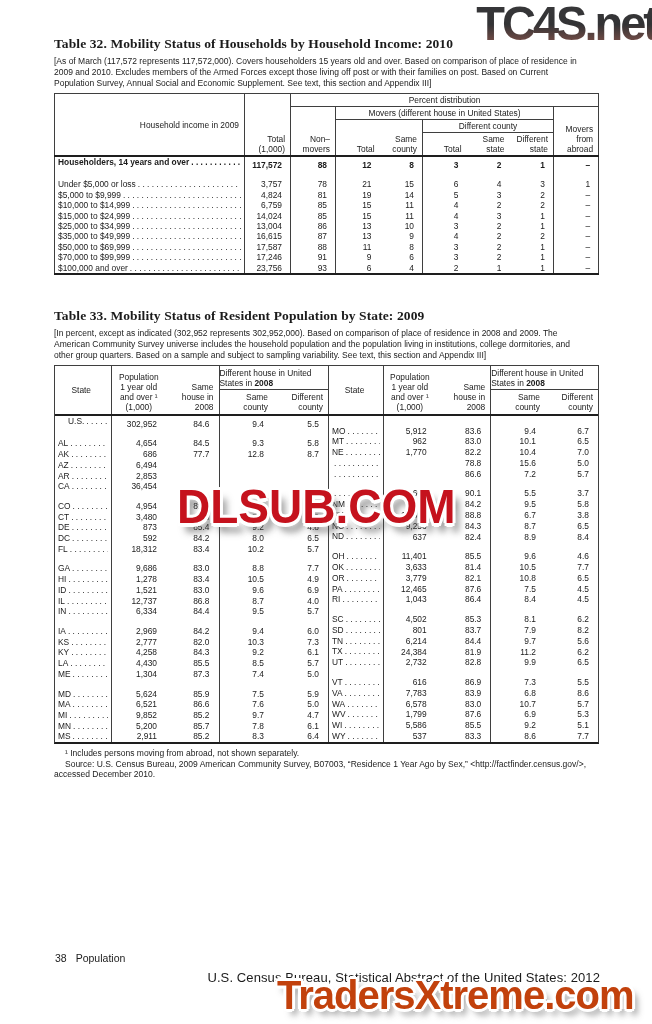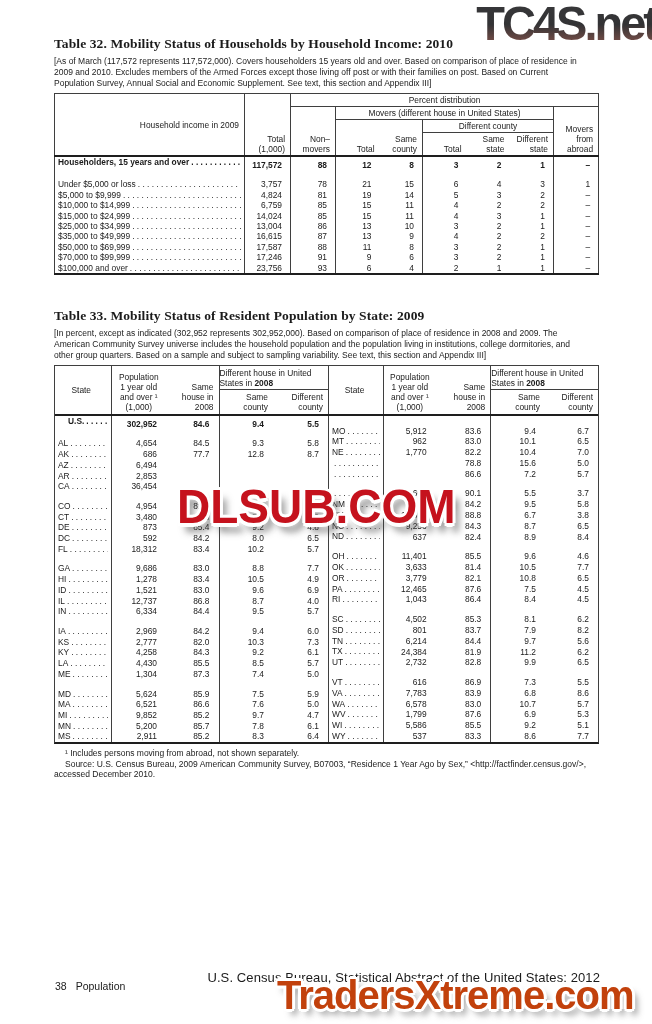--- a/index.html
+++ b/index.html
@@ -88,26 +88,26 @@
     text-align:left;vertical-align:top;
     border-bottom:1px solid var(--line);padding:2px 0 1px 0;margin-left:13px;
   }
   .t33 .bl{border-left:1px solid var(--line);}
   .t33 td{
     padding:0;line-height:10.7px;height:10.7px;vertical-align:bottom;
     white-space:nowrap;overflow:hidden;
   }
   .t33 td.n{text-align:right;padding-right:9px;}
   .t33 td:nth-child(2),.t33 td:nth-child(4){border-left:1px solid var(--line);}
-  .t33 tr.bold td{font-weight:bold;height:13px;}
+  .t33 tr.bold td{font-weight:normal;height:13px;}
   .t33 tr.bold .lbl{padding-left:13px !important;}
 
   
   .pageno{
-    position:absolute;left:55px;top:980px;font-size:10.5px;
+    position:absolute;left:55px;top:952px;font-size:10.5px;
   }
   .pageno .num{margin-right:9px;}
   .credit{
     position:absolute;right:52px;top:970px;font-size:13px;letter-spacing:.1px;
   }
 
   
   .wm{position:absolute;font-weight:900;white-space:nowrap;z-index:6;pointer-events:none;}
   .wm-tc4s{
     top:-4px;right:-4px;
@@ -186,21 +186,21 @@
             <th>Same
 state</th>
             <th>Different
 state</th>
           </tr>
         </thead>
         <tbody>
 
             <tr class="bold">
               <td class="lbl">
-                <span class="lab">Householders, 15 years and over</span>
+                <span class="lab">Householders, 14 years and over</span>
                 <span class="dots"></span>
               </td>
               <td class="n">117,572</td>
               <td class="n">88</td>
               <td class="n">12</td>
               <td class="n">8</td>
               <td class="n">3</td>
               <td class="n">2</td>
               <td class="n">1</td>
               <td class="n">–</td>

